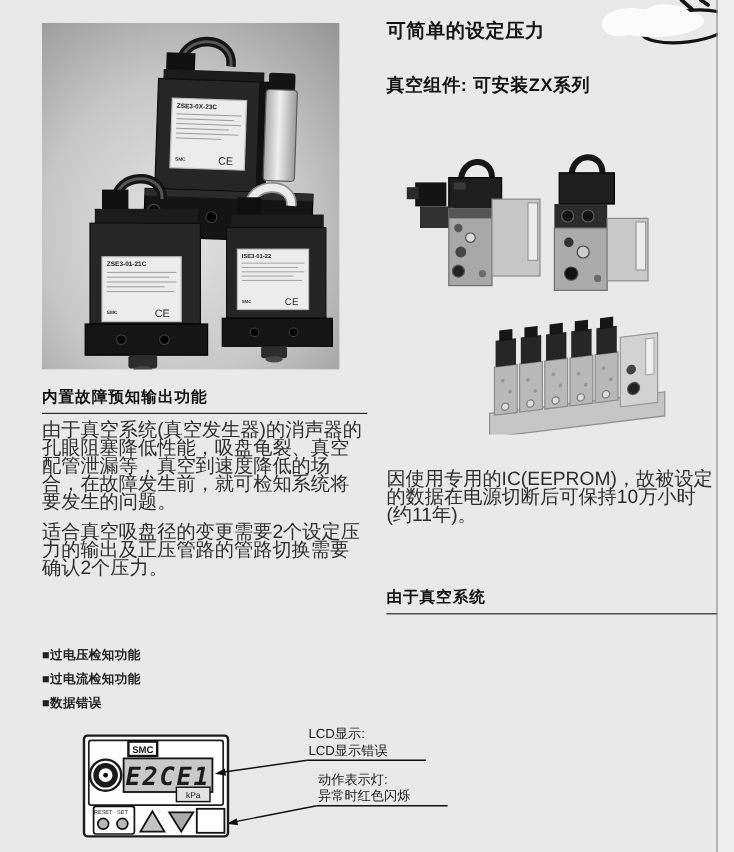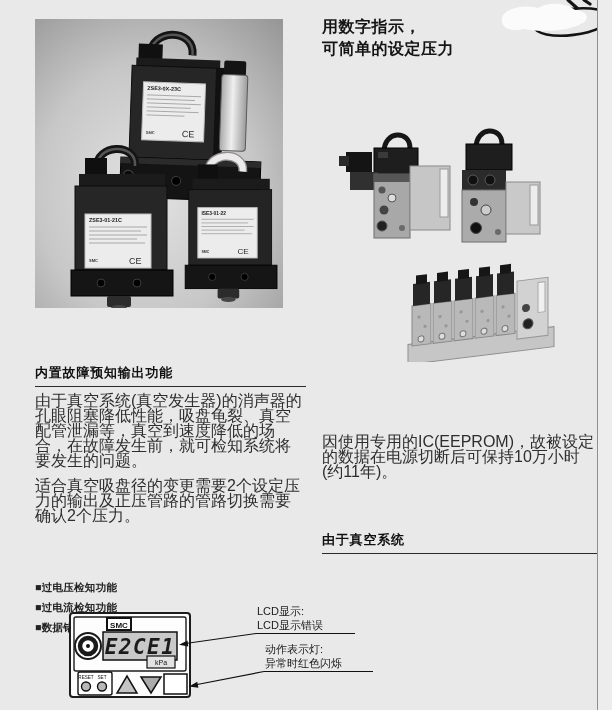--- a/index.html
+++ b/index.html
@@ -11,21 +11,21 @@
   }
   .abs{position:absolute;}
   
   .headline{left:322px; top:16px; font-size:16px; font-weight:bold; line-height:22px; color:#141414; letter-spacing:.5px;}
   .subheadline{left:322px; top:62px; font-size:15px; font-weight:bold; color:#141414; letter-spacing:.5px;}
   
   .photo-switches{left:35px; top:19px; width:248px; height:289px;}
   .photo-ejectors{left:338px; top:128px; width:215px; height:118px;}
   .photo-manifold{left:400px; top:250px; width:175px; height:112px;}
   
-  .sec{position:absolute;margin-top:42px;}
+  .sec{position:absolute;}
   .sec h2{
     margin:0; font-size:13px; font-weight:bold; color:#111;
     letter-spacing:.8px; padding-bottom:4px; border-bottom:1px solid #2a2a2a;
   }
   .sec p{
     margin:6px 0 0 0; font-size:16px; line-height:15px; color:#2e2e2e;
   }
   .sec ul{list-style:none; margin:9px 0 0 0; padding:0;}
   .sec li{font-size:10.5px; font-weight:bold; color:#222; margin-bottom:6px; letter-spacing:.3px;}
   .sec-failure{left:35px; top:322px; width:271px;}
@@ -136,23 +136,23 @@
         <rect x="-2" y="118" width="102" height="26" fill="#151515" stroke="#000"></rect>
         <circle cx="28" cy="131" r="4" fill="#000" stroke="#3c3c3c"></circle>
         <circle cx="64" cy="131" r="4" fill="#000" stroke="#3c3c3c"></circle>
         <rect x="34" y="144" width="24" height="11" rx="2" fill="#2c2c2c"></rect>
         <ellipse cx="46" cy="156" rx="8" ry="3" fill="#464646"></ellipse>
       </g>
     </svg>
   </div>
 
   <div class="abs headline">
-    <div>用数字指示，</div>
     <div>可简单的设定压力</div>
   </div>
+  <div class="abs subheadline">真空组件: 可安装ZX系列</div>
 
   <svg class="abs corner-art" viewBox="0 0 142 62">
     <g stroke="#151515" stroke-width="3.2" stroke-linecap="round">
       <line x1="98" y1="0" x2="107" y2="8"></line>
       <line x1="114" y1="0" x2="120" y2="4"></line>
     </g>
     <ellipse cx="102" cy="22" rx="38" ry="13" transform="rotate(-7 102 22)" fill="none" stroke="#131313" stroke-width="2.6"></ellipse>
     <path d="M 32,18 C 34,9 52,4 68,8 C 78,1 98,3 105,10 C 116,11 121,17 113,23 C 100,31 72,33 54,29 C 40,33 30,27 32,18 Z" fill="#fbfbfb"></path>
   </svg>
 

